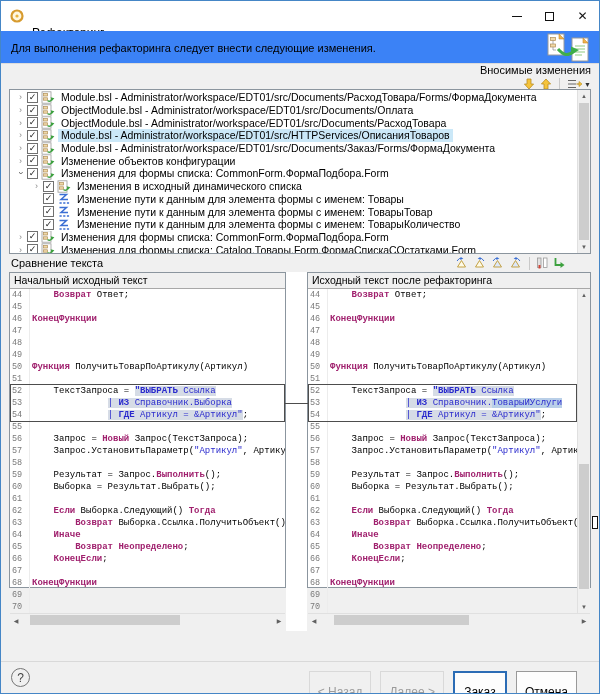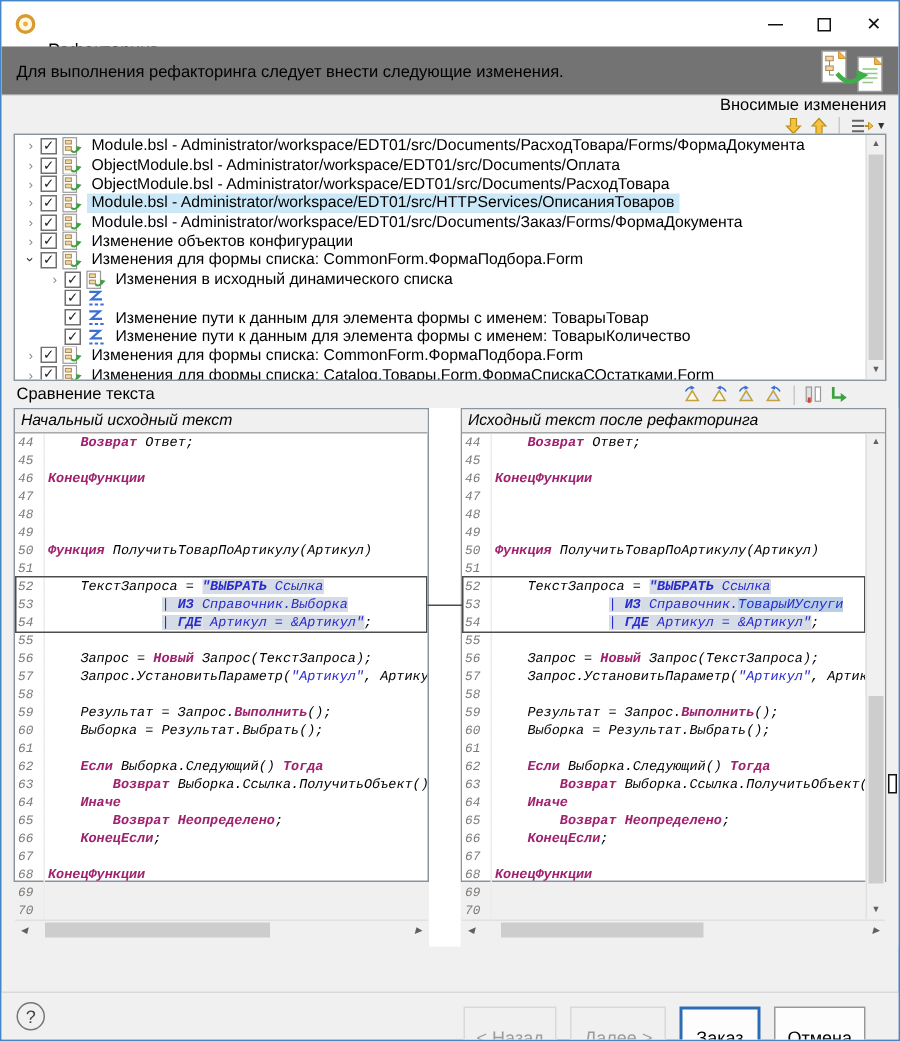--- a/index.html
+++ b/index.html
@@ -11,21 +11,21 @@
   }
   
   .titlebar{height:30px;background:#fff;display:flex;align-items:center;padding-left:8px;}
   .app-icon{width:16px;height:16px;display:inline-block;}
   .title{font-size:12px;margin-left:7px;margin-top:33px;}
   .win-controls{margin-left:auto;display:flex;height:100%;}
   .win-btn{width:33px;height:100%;display:flex;align-items:center;justify-content:center;font-size:12px;color:#111;}
   .glyph-min{width:10px;border-top:1px solid #111;display:inline-block;}
   .glyph-max{width:9px;height:9px;border:1px solid #111;display:inline-block;}
   
-  .wizard-header{height:33px;background:#737373;border-bottom:1px solid #dcdcdc;position:relative;}
+  .wizard-header{height:33px;background:#3b82f6;border-bottom:1px solid #dcdcdc;position:relative;}
   .message{font-size:11px;padding:11px 0 0 10px;}
   .wizard-icon{position:absolute;right:9px;top:1px;}
   
   .section-row1{height:25px;display:flex;align-items:flex-end;padding:0 8px 4px 10px;font-size:11px;flex-direction:column;}
   .section-row2{height:18px;display:flex;align-items:center;padding:0 8px 0 10px;font-size:11px;}
   .toolbar{margin-left:auto;display:flex;align-items:center;gap:3px;}
   .tbtn{display:flex;align-items:center;justify-content:center;height:16px;}
   .tsep{width:1px;height:13px;background:#c9c9c9;margin:0 3px;}
   .caret{font-size:7px;color:#333;margin-left:1px;}
   .compare-toolbar{margin-left:auto;margin-right:26px;display:flex;align-items:center;gap:3px;}
@@ -40,21 +40,21 @@
   .ticon{width:14px;height:13px;flex:none;margin-right:3px;}
   .ticon svg{display:block;}
   .tlabel{padding:12px 3px;}
   .tree-row.sel .tlabel{background:#cbe8f8;}
   .tree-scroll{position:absolute;top:0;right:0;bottom:0;width:13px;background:#f0f0f0;border-left:1px solid #e0e0e0;}
   .sarrow{position:absolute;left:0;width:12px;height:12px;display:flex;align-items:center;justify-content:center;
           font-size:6px;color:#606060;}
   .vthumb{position:absolute;left:1px;width:10px;background:#cdcdcd;}
   
   .compare{display:flex;margin-left:8px;width:590px;height:359px;}
-  .pane{width:277px;height:316px;border:1px solid #8b959e;background:#fff;display:flex;flex-direction:column;font-style:italic;}
+  .pane{width:277px;height:316px;border:1px solid #8b959e;background:#fff;display:flex;flex-direction:column;}
   .pane.right{width:284px;}
   .pane-header{height:16px;flex:none;background:#f0f0f0;border-bottom:1px solid #a8a8a8;font-size:10.5px;padding:1px 4px;white-space:nowrap;overflow:hidden;}
   .pane-body{height:324px;flex:none;display:flex;overflow:hidden;}
   .pane-code{flex:1;position:relative;overflow:hidden;font-family:"Liberation Mono",monospace;font-size:9px;line-height:12px;}
   .code-line{display:flex;height:12px;}
   .ln{width:20px;flex:none;color:#7a7a7a;padding-left:2px;border-right:1px solid #ececec;margin-right:2px;
       font-size:8.5px;}
   .ct{white-space:pre;overflow:hidden;flex:1;}
   .k{color:#a0216e;font-weight:bold;}
   .s{color:#2a2acd;}
@@ -269,20 +269,21 @@
         </div>
         <div class="tree-row" style="padding-left: 20px;">
           <span class="exp"></span>
           <span class="cb">✓</span>
           <span class="ticon">
             <svg width="14" height="13" viewBox="0 0 14 13">
               <path d="M2.5 2.5 h7 l-5.5 5 h7" stroke="#3b6fd4" stroke-width="1.5" fill="none"></path>
               <path d="M2.5 11 h2.2 M6.2 11 h2.2 M9.9 11 h2.2" stroke="#3b6fd4" stroke-width="1.3"></path>
             </svg>
           </span>
+          <span class="tlabel">Изменение пути к данным для элемента формы с именем: Товары</span>
         </div>
         <div class="tree-row" style="padding-left: 20px;">
           <span class="exp"></span>
           <span class="cb">✓</span>
           <span class="ticon">
             <svg width="14" height="13" viewBox="0 0 14 13">
               <path d="M2.5 2.5 h7 l-5.5 5 h7" stroke="#3b6fd4" stroke-width="1.5" fill="none"></path>
               <path d="M2.5 11 h2.2 M6.2 11 h2.2 M9.9 11 h2.2" stroke="#3b6fd4" stroke-width="1.3"></path>
             </svg>
           </span>

